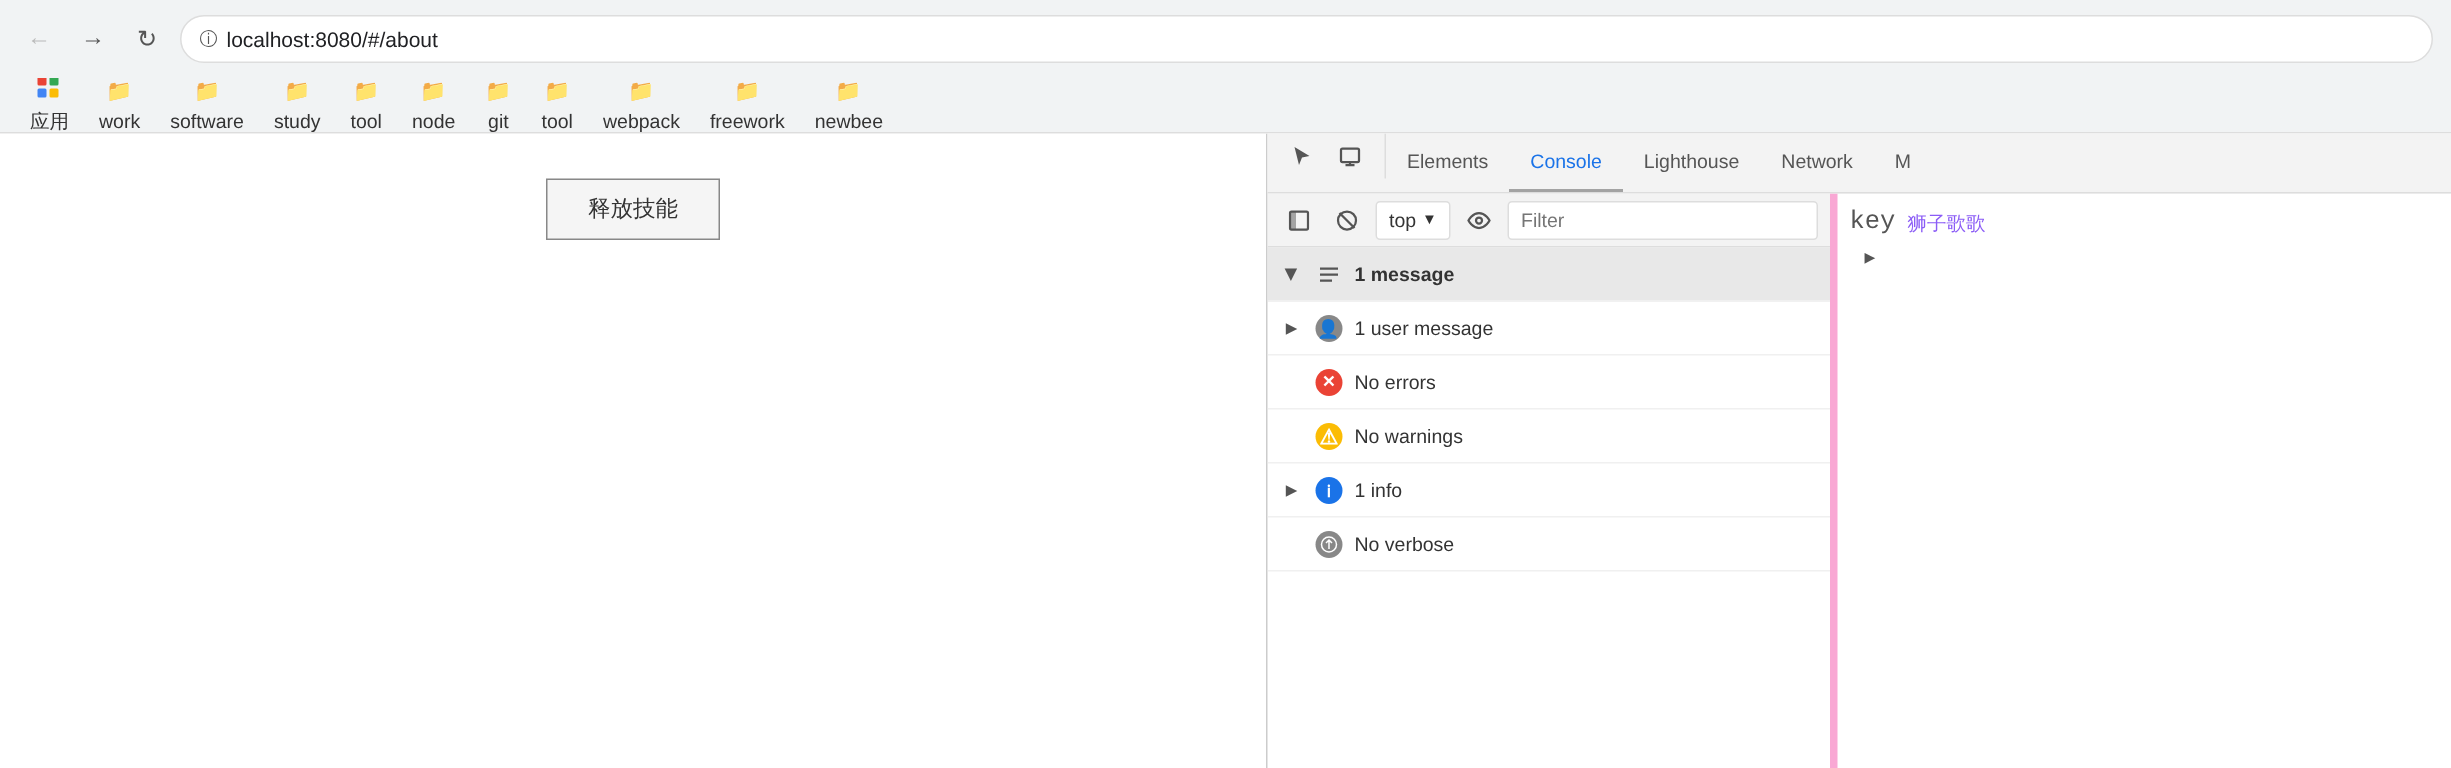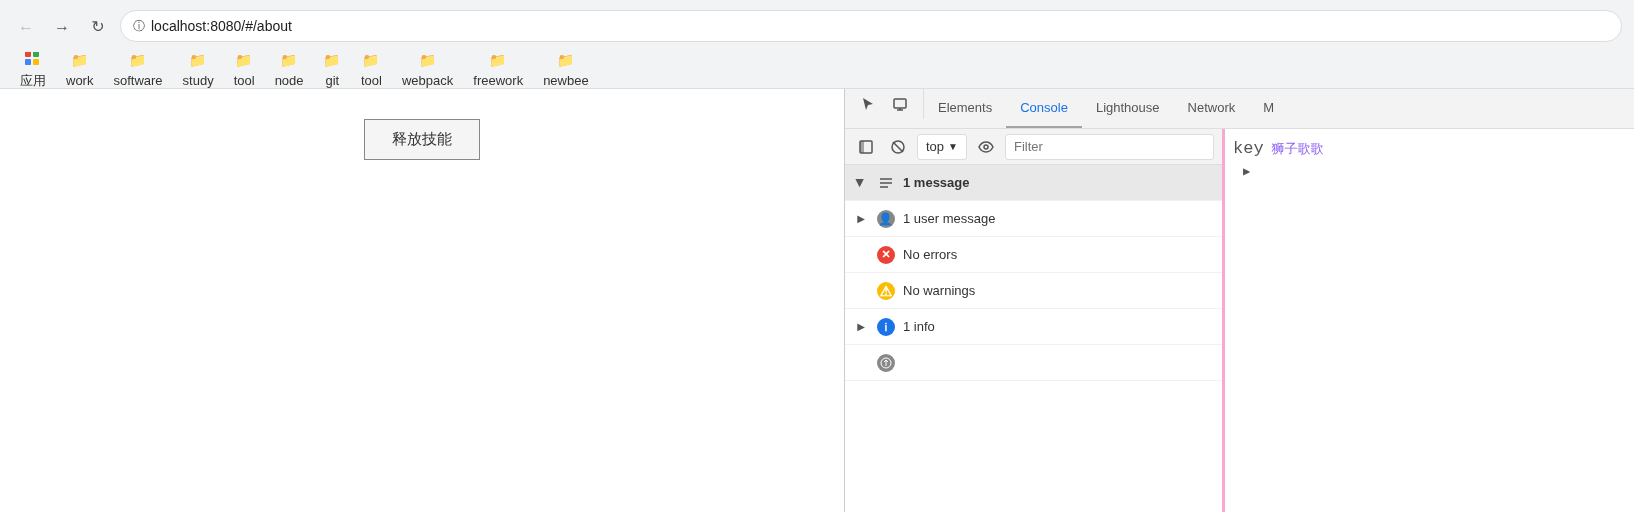--- a/index.html
+++ b/index.html
@@ -175,21 +175,21 @@
 
     .devtools-body {
       display: flex;
       flex: 1;
       overflow: hidden;
     }
 
     
     .console-left {
       width: 380px;
-      border-right: 3px solid #f9a8d4;
+      border-right: 5px solid #f9a8d4;
       display: flex;
       flex-direction: column;
       flex-shrink: 0;
     }
 
     .console-toolbar {
       display: flex;
       align-items: center;
       padding: 4px 8px;
       gap: 6px;
@@ -504,20 +504,21 @@
           </div>
 
           <div class="console-message">
             <div class="expand-arrow" style="opacity:0;">▶</div>
             <div class="msg-icon verbose" style="background:#888; border-radius:50%; width:18px;height:18px;display:flex;align-items:center;justify-content:center;">
               <svg width="12" height="12" viewBox="0 0 12 12" fill="white">
                 <circle cx="6" cy="6" r="5" fill="none" stroke="white" stroke-width="1"></circle>
                 <path d="M4 5l2-2 2 2M6 3v6" stroke="white" stroke-width="1" fill="none"></path>
               </svg>
             </div>
+            <span class="msg-text">No verbose</span>
           </div>
         </div>
       </div>
 
       <div class="console-right">
         <div class="key-value-row">
           <span class="key-label">key</span>
           <span class="value-label">狮子歌歌</span>
         </div>
         <div style="padding-left: 8px; margin-top: 4px;">

